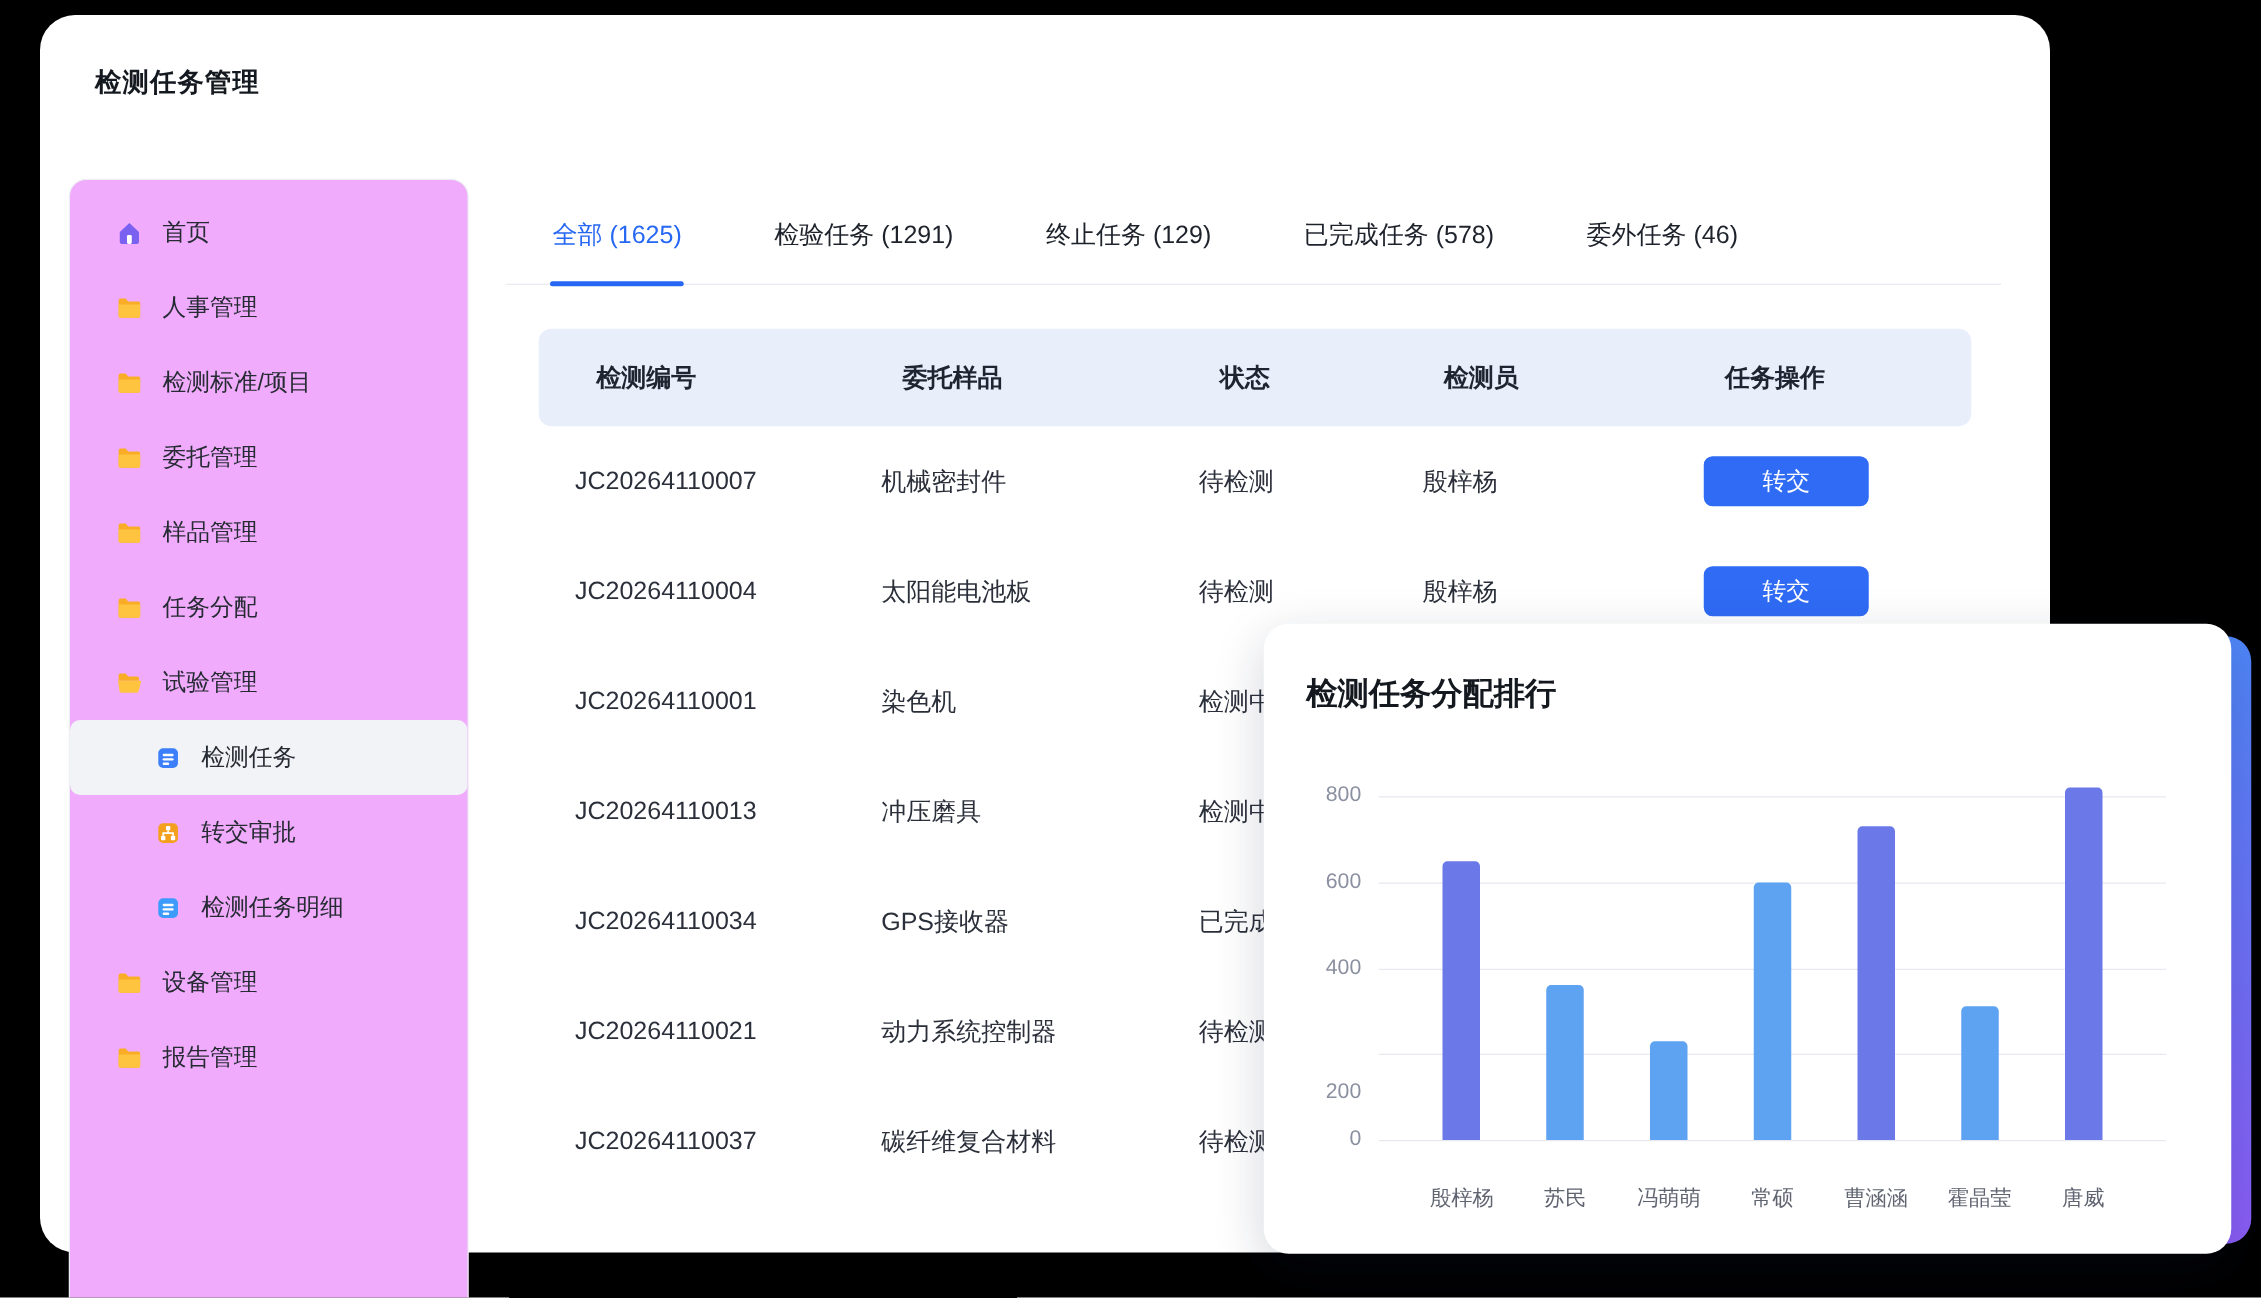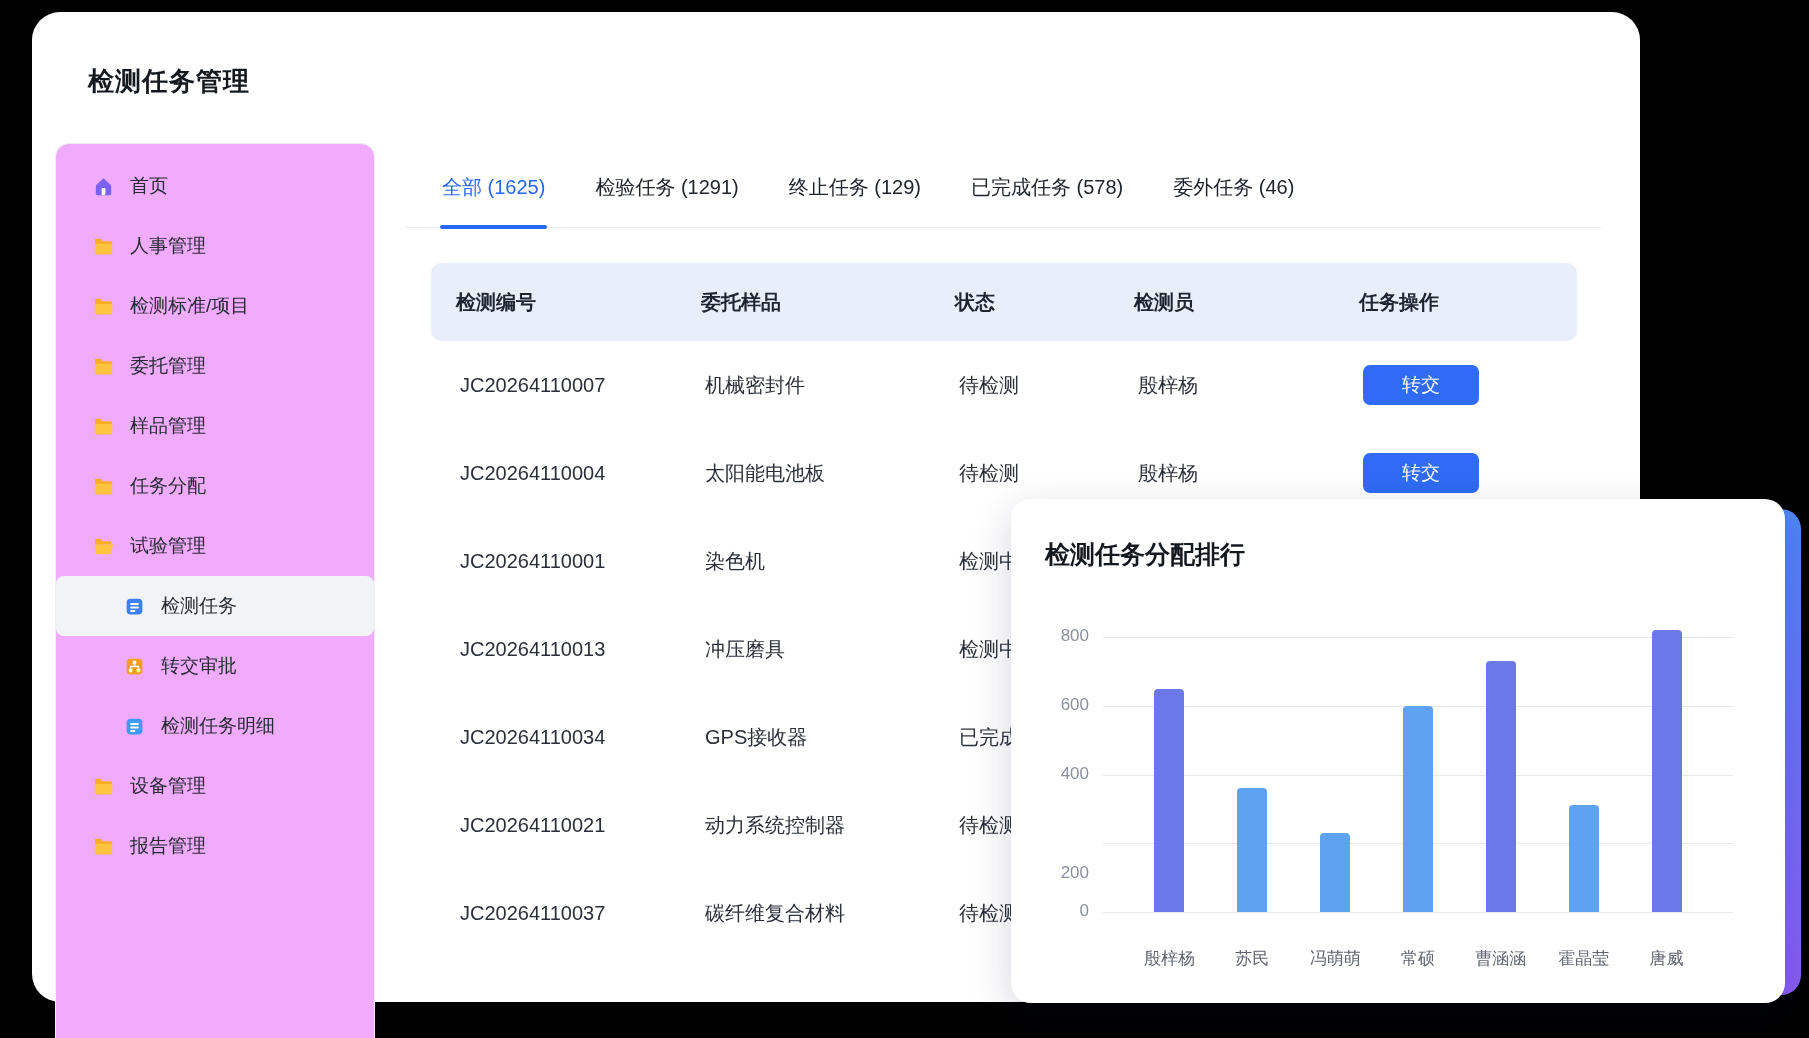--- a/index.html
+++ b/index.html
@@ -6,63 +6,63 @@
   body{
     width:1809px;height:1038px;position:relative;overflow:hidden;
     background:#000;
     font-family:"Liberation Sans","DejaVu Sans",sans-serif;
   }
   .app-card{
     position:absolute;left:32px;top:12px;width:1608px;height:990px;
     background:#fff;border-radius:28px;
   }
   .page-title{
-    position:absolute;left:44px;top:40px;margin:12px;
-    font-size:26px;font-weight:700;color:#14181f;letter-spacing:1px;
+    position:absolute;left:44px;top:40px;margin:0;
+    font-size:21px;font-weight:700;color:#14181f;letter-spacing:1px;
   }
   
   .sidebar{
     position:absolute;left:23px;top:131px;width:320px;height:1030px;
     border:1px solid #edeff3;border-radius:14px;box-sizing:border-box;
     padding-top:12px;background:#f0abfc;overflow:hidden;
   }
   .side-item{height:60px;display:flex;align-items:center;padding-left:35px;cursor:pointer;}
   .side-item.child{padding-left:66px;}
   .side-item.active{background:#f1f3f6;border-radius:8px;}
   .side-icon{width:24px;height:24px;display:flex;align-items:center;justify-content:center;flex:0 0 24px;}
   .side-label{margin-left:15px;font-size:19px;color:#262b33;white-space:nowrap;}
   
   .tabs{
     position:absolute;left:373px;top:150px;width:1196px;
-    border-bottom:1px solid #e9ebf1;display:flex;gap:50px;
+    border-bottom:1px solid #e9ebf1;display:flex;gap:74px;
     padding:12px 0 0 37px;box-sizing:border-box;
   }
   .tab{font-size:20px;color:#1d222b;padding-bottom:26px;position:relative;cursor:pointer;white-space:nowrap;}
   .tab.active{color:#2667f4;font-weight:500;}
   .tab.active::after{
     content:'';position:absolute;left:-2px;right:-2px;bottom:-2px;height:4px;
     border-radius:2px;background:#2667f4;
   }
   
   .table-header{
     position:absolute;left:399px;top:251px;width:1146px;height:78px;
     background:#e9eefb;border-radius:10px;
     display:grid;grid-template-columns:245px 254px 179px 225px 1fr;
-    align-items:center;padding-left:25px;box-sizing:border-box;
+    align-items:center;padding-left:46px;box-sizing:border-box;
     font-size:20px;font-weight:600;color:#1e2430;
   }
   .table-body{position:absolute;left:399px;top:329px;width:1146px;}
   .t-row{
     height:88px;display:grid;grid-template-columns:245px 254px 179px 225px 1fr;
     align-items:center;padding-left:29px;box-sizing:border-box;
     font-size:20px;color:#2a2f3a;
   }
   .cell{white-space:nowrap;overflow:visible;}
   .transfer-btn{
-    width:116px;height:40px;background:#2F6BF5;color:#fff;font-size:19px;
+    width:132px;height:40px;background:#2F6BF5;color:#fff;font-size:19px;
     border:none;border-radius:7px;cursor:pointer;font-family:inherit;
   }
   
   .chart-backdrop{
     position:absolute;left:1040px;top:509px;width:761px;height:486px;
     border-radius:20px;background:linear-gradient(180deg,#4E86F7 0%,#8B5CF6 100%);
   }
   .chart-card{
     position:absolute;left:1011px;top:499px;width:774px;height:504px;
     background:#fff;border-radius:20px;box-shadow:0 12px 40px rgba(20,30,60,0.18);

